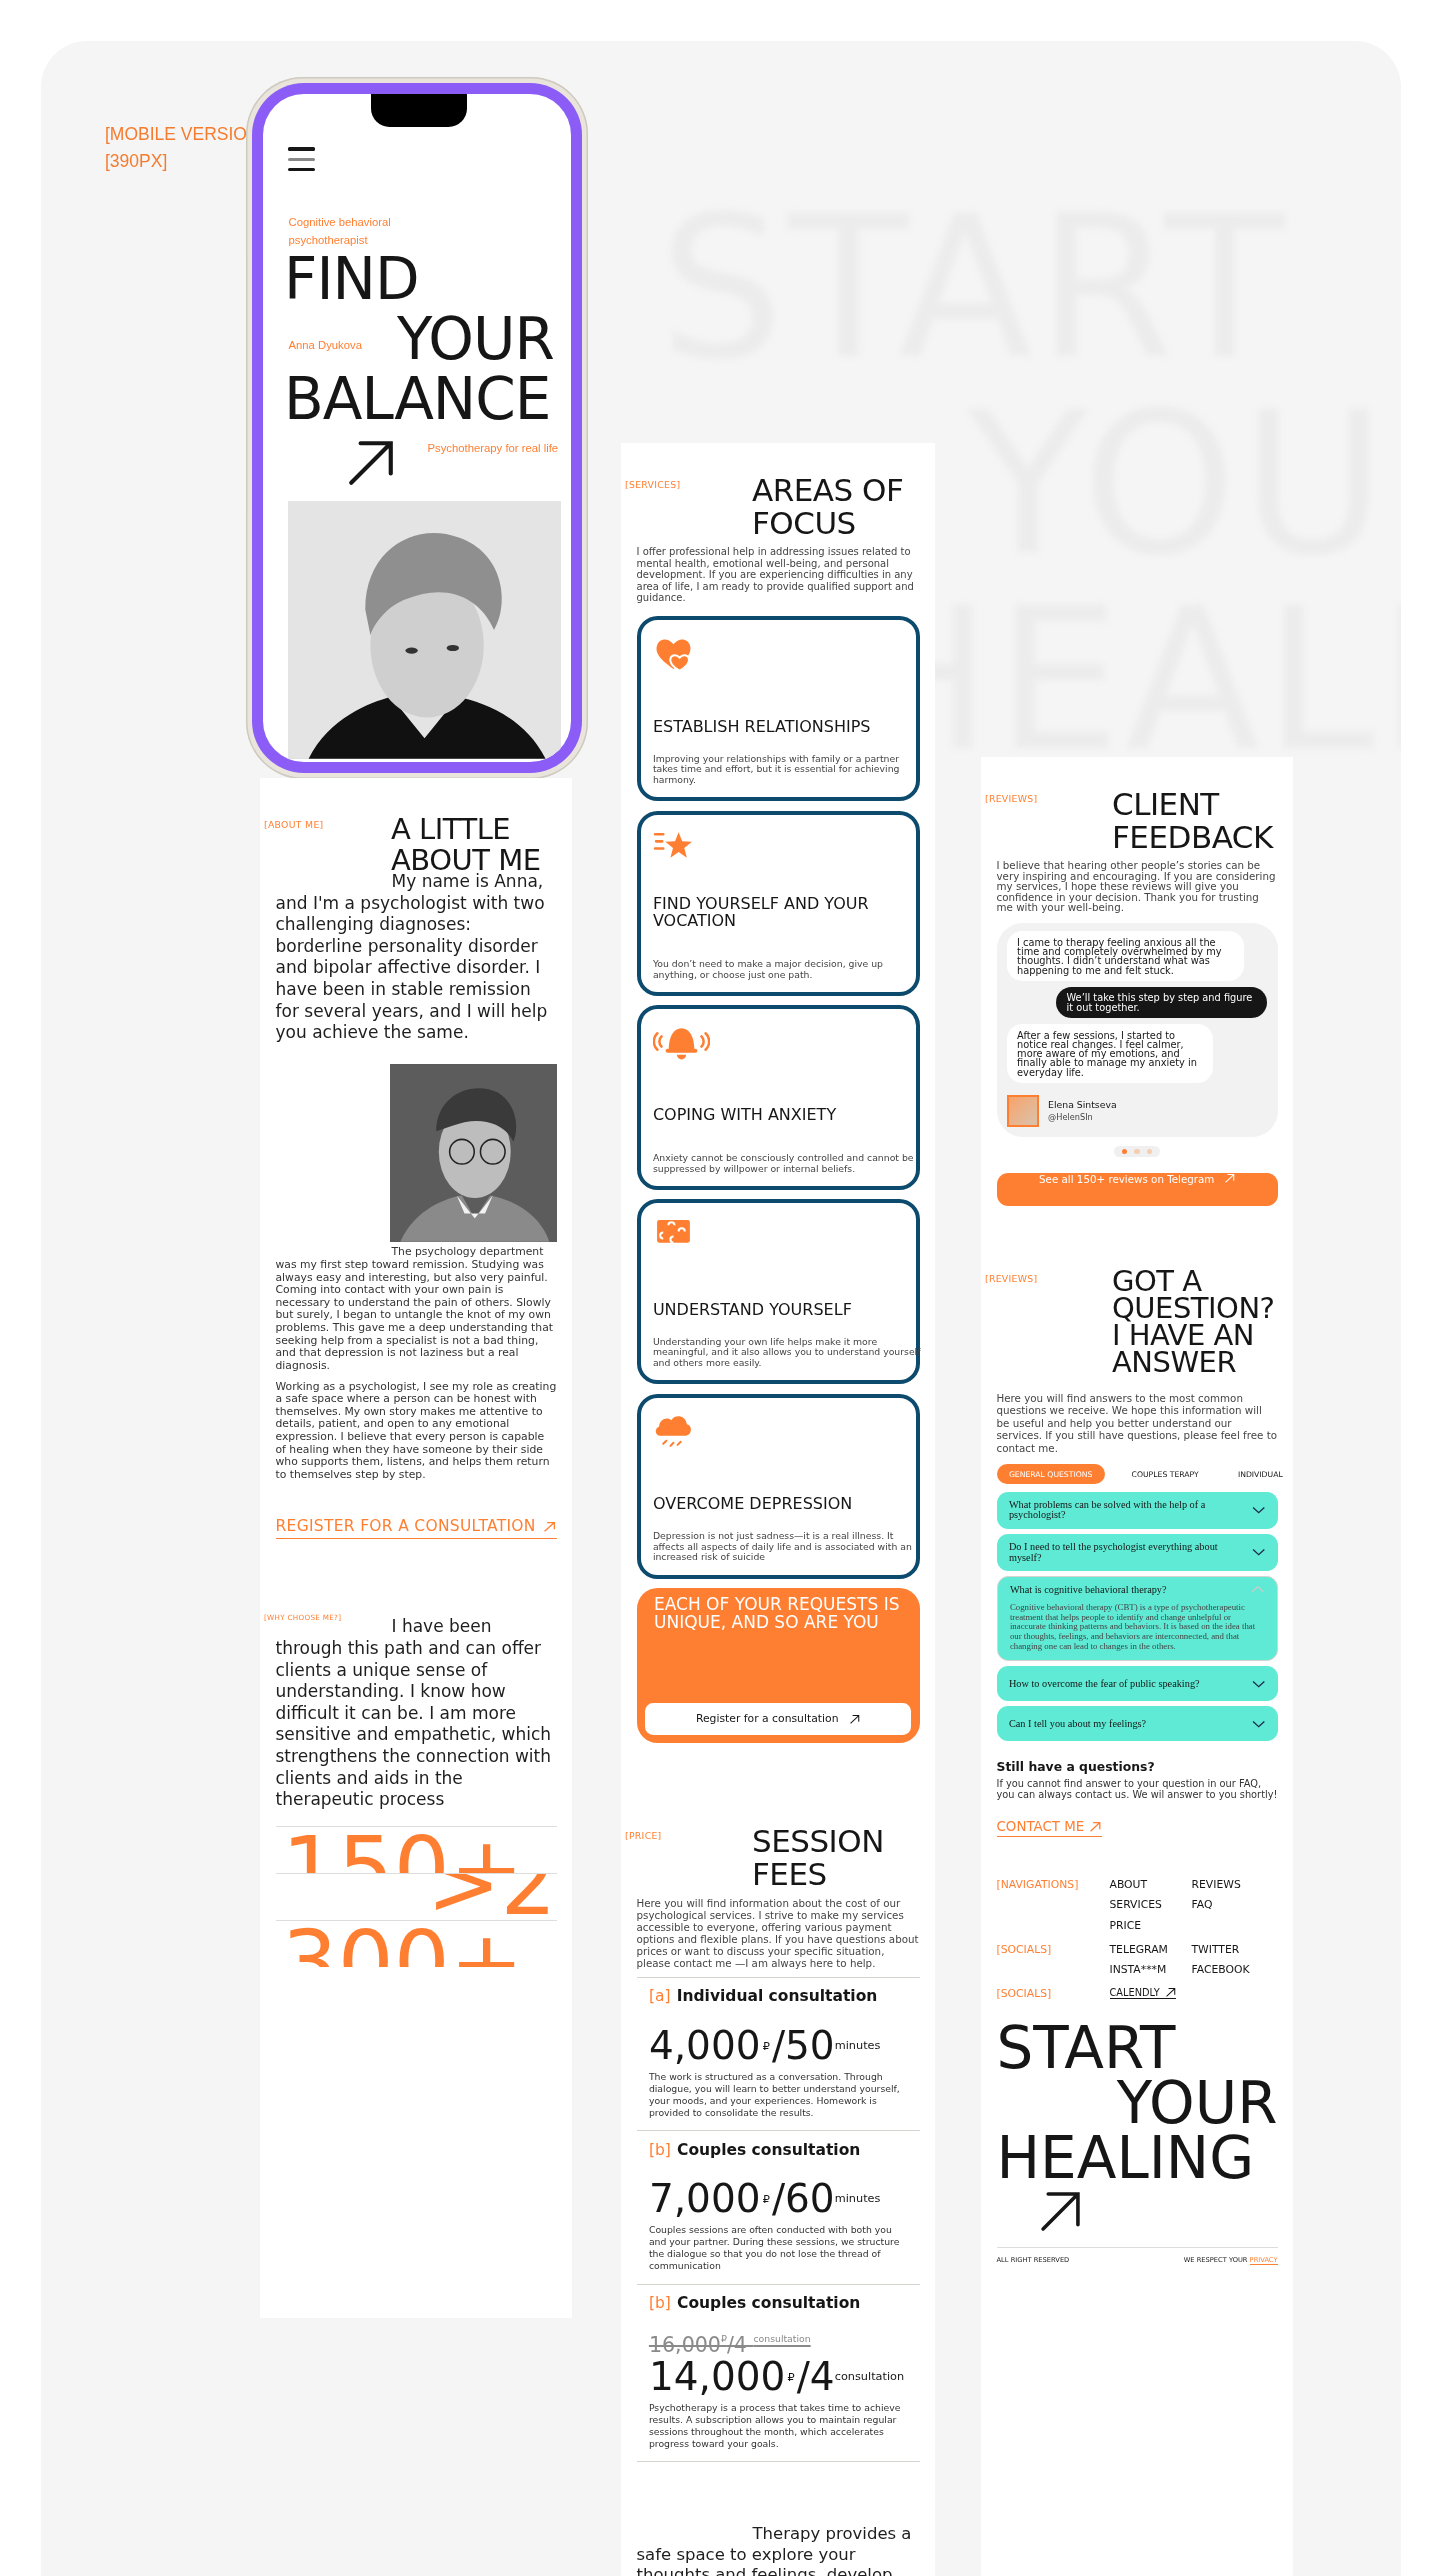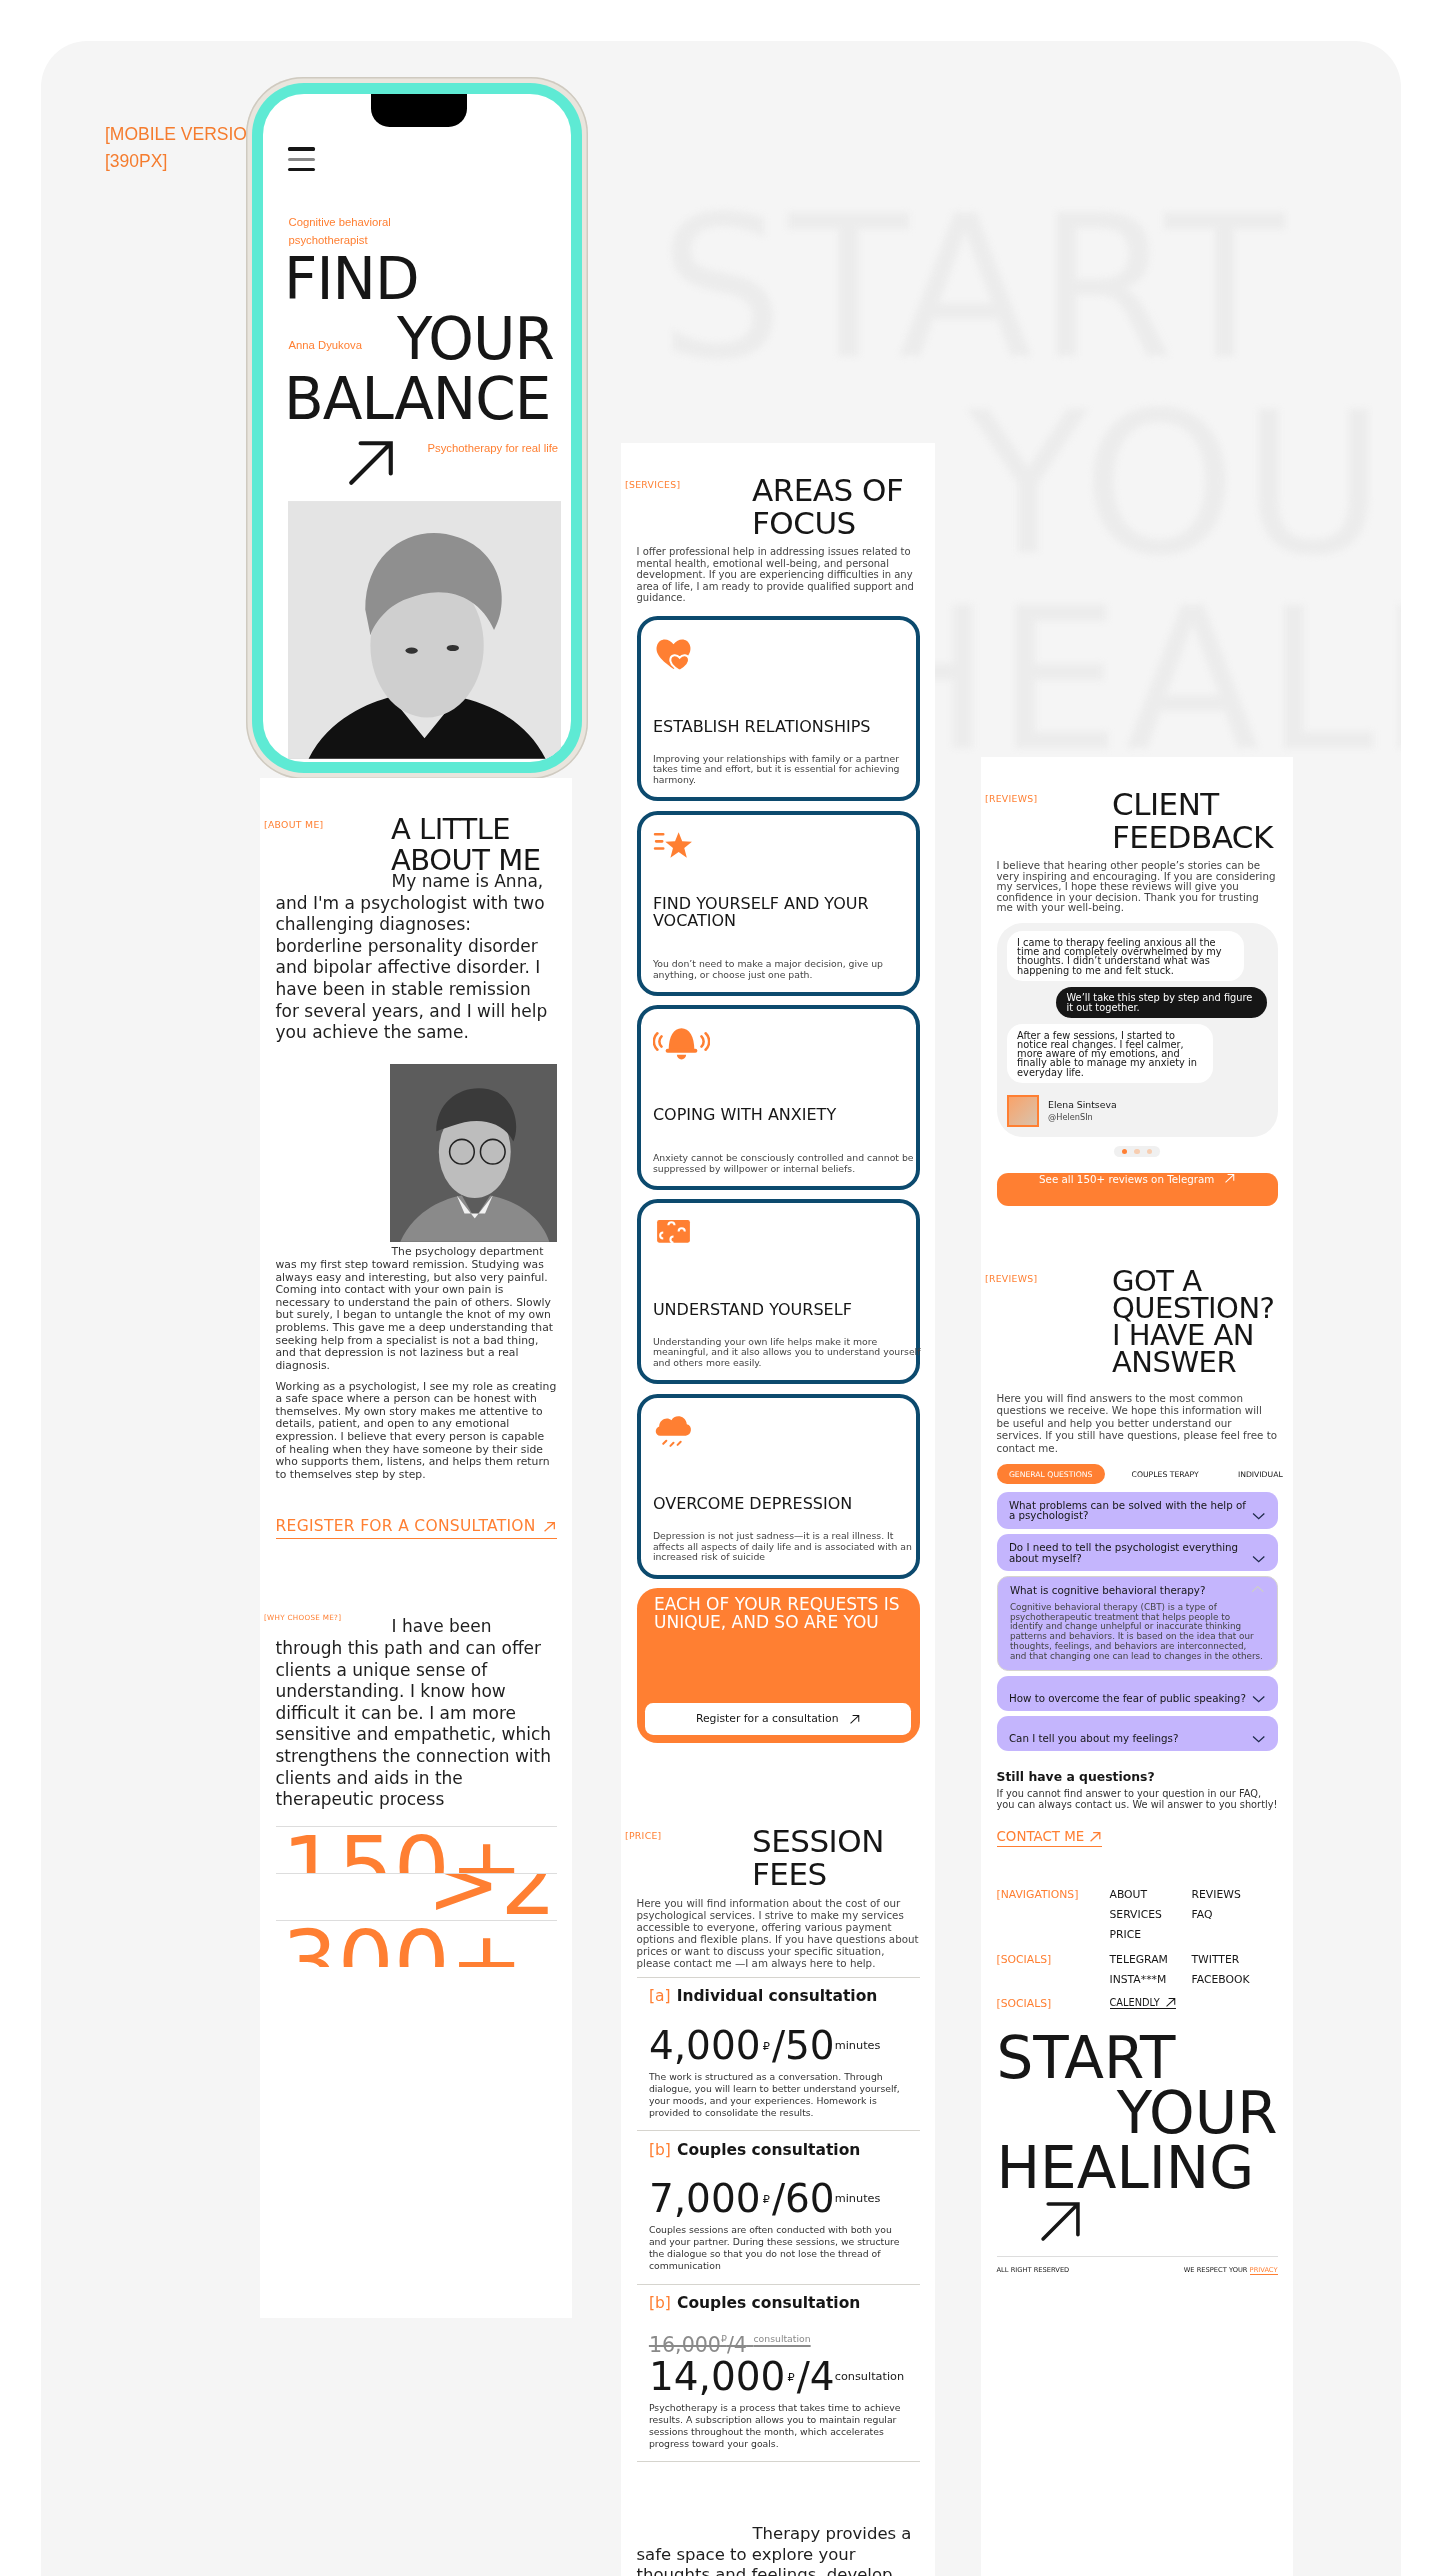--- a/index.html
+++ b/index.html
@@ -12,21 +12,21 @@
   .watermark div:nth-child(2) { padding-left: 309px; }
   .watermark div:nth-child(3) { padding-left: 185px; }
 
   .meta-labels { position: absolute; left: 64px; top: 80px; color: #f57c2e; font-family: "Liberation Sans", sans-serif; font-size: 17.5px; line-height: 27px; }
 
   .orange { color: #ff7f32; }
   .tag { font-size: 9.3px; letter-spacing: 0.3px; color: #ff7f32; font-family: "DejaVu Sans", sans-serif; }
 
   
   .phone { position: absolute; left: 246px; top: 77px; width: 342px; height: 702px; border-radius: 57px; background: #e9e5dd; padding: 6.2px; box-shadow: inset 0 0 0 1.5px #cfcac0; }
-  .phone-inner { width: 100%; height: 100%; background: #5eead4; border-radius: 52px; padding: 11.3px; }
+  .phone-inner { width: 100%; height: 100%; background: #8b5cf6; border-radius: 52px; padding: 11.3px; }
   .screen { position: relative; width: 100%; height: 100%; background: #fff; border-radius: 41px; overflow: hidden; }
   .notch { position: absolute; left: 108px; top: 0; width: 96px; height: 33px; background: #000; border-radius: 0 0 18.5px 18.5px; }
   .hamburger { position: absolute; left: 25px; top: 53px; width: 27px; }
   .hamburger span { display: block; height: 3.1px; background: #161616; margin-bottom: 7.2px; border-radius: 1.5px; }
   .hamburger span:nth-child(2) { background: #888; }
   .hero-sub { position: absolute; left: 25px; top: 120px; font-size: 11.3px; line-height: 17.5px; color: #ff7f32; font-family: "Liberation Sans", sans-serif; }
   .hero-title { position: absolute; left: 20.6px; top: 155px; font-family: "DejaVu Sans", sans-serif; font-size: 58px; line-height: 60px; color: #161616; font-weight: 400; letter-spacing: -1px; }
   .hero-title .l2 { padding-left: 113px; }
   .hero-name { position: absolute; left: 25px; top: 245px; font-size: 11.3px; color: #ff7f32; font-family: "Liberation Sans", sans-serif; }
   .hero-tag { position: absolute; right: 12.4px; top: 348px; font-size: 11.3px; color: #ff7f32; font-family: "Liberation Sans", sans-serif; }
@@ -84,21 +84,21 @@
   .dots { display: flex; justify-content: center; margin-top: 9.3px; }
   .dots div { background: #f0f0f0; border-radius: 7.2px; padding: 3.1px 8.2px; display: flex; gap: 7.2px; }
   .dots span { width: 5.2px; height: 5.2px; border-radius: 50%; background: #f7cdb0; display: block; }
   .dots span.on { background: #ff7f32; }
   .tg-btn { margin: 15.5px 15.5px 0; height: 33px; background: #ff7f32; border-radius: 11.3px; color: #fff; font-size: 10.3px; display: flex; align-items: flex-start; justify-content: center; gap: 9.3px; }
 
   .tabs { display: flex; gap: 14.4px; align-items: center; margin: 10.3px 0 0 15.5px; white-space: nowrap; overflow: hidden; }
   .tab { font-size: 7.7px; padding: 5.2px 12.4px; border-radius: 10.3px; color: #161616; }
   .tab.on { background: #ff7f32; color: #fff; }
   .faq { margin: 8.2px 15.5px 0; }
-  .faq-item { background: #c4b5fd; border-radius: 11.3px; padding: 8.2px 12.4px; margin-bottom: 5.2px; display: flex; justify-content: space-between; align-items: flex-end; font-size: 10.3px; line-height: 10.3px; color: #161616; min-height: 35px; }
+  .faq-item { background: #5eead4; border-radius: 11.3px; padding: 8.2px 12.4px; margin-bottom: 5.2px; display: flex; justify-content: space-between; align-items: center; font-size: 10.3px; line-height: 10.3px; color: #161616; min-height: 35px; font-family: Liberation Serif, serif; }
   .faq-item.open { display: block; border: 1px solid #d6d4ce; }
   .faq-item.open .qrow { display: flex; justify-content: space-between; }
   .faq-item .ans { font-size: 8.8px; line-height: 9.8px; color: #444; margin-top: 7.2px; }
   .chev { width: 13.4px; height: 8.2px; flex: 0 0 13.4px; }
 
   .still h4 { font-size: 12.4px; font-weight: 600; margin: 17.5px 15.5px 5.2px; color: #161616; }
   .still p { font-size: 9.8px; line-height: 10.8px; color: #333; margin: 0 15.5px; }
   .contact-link { display: inline-flex; gap: 5.2px; align-items: center; margin: 18.5px 15.5px 0; color: #ff7f32; font-size: 13.4px; border-bottom: 1px solid #ff7f32; padding-bottom: 2.1px; }
 
   .foot-grid { display: grid; grid-template-columns: 113px 1fr; margin: 41px 15.5px 0; row-gap: 11.3px; }

